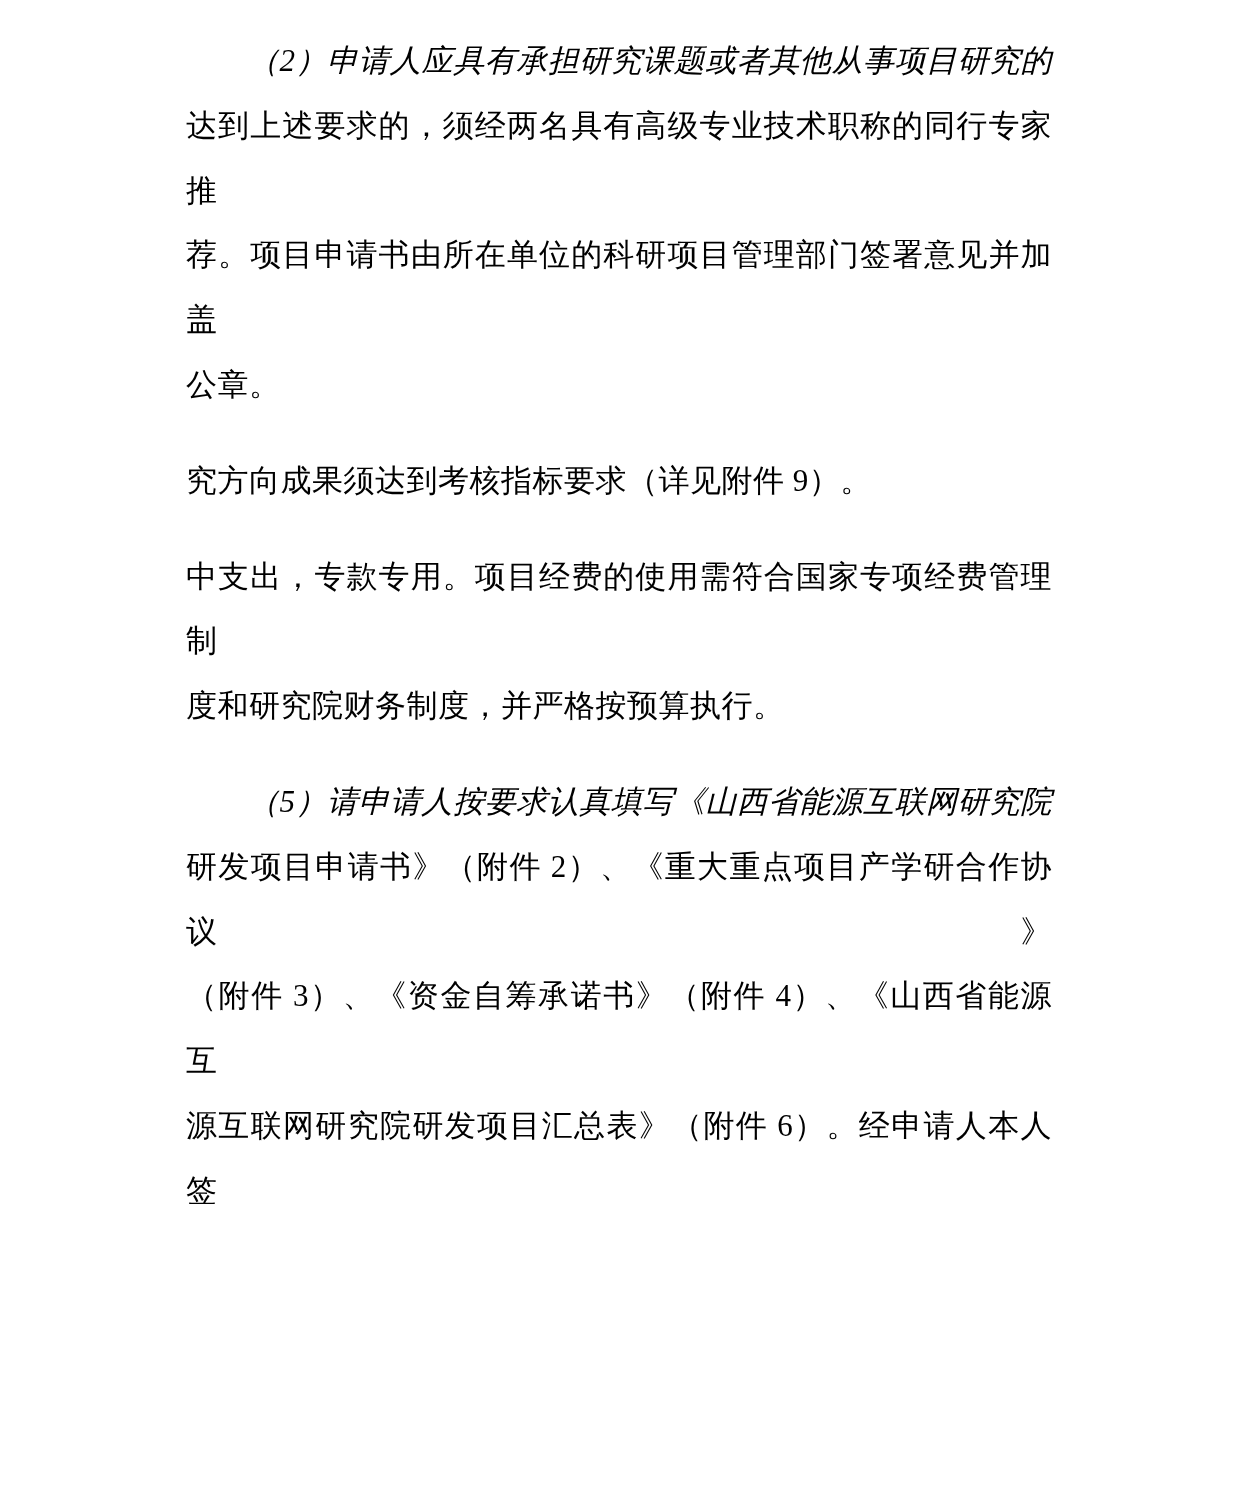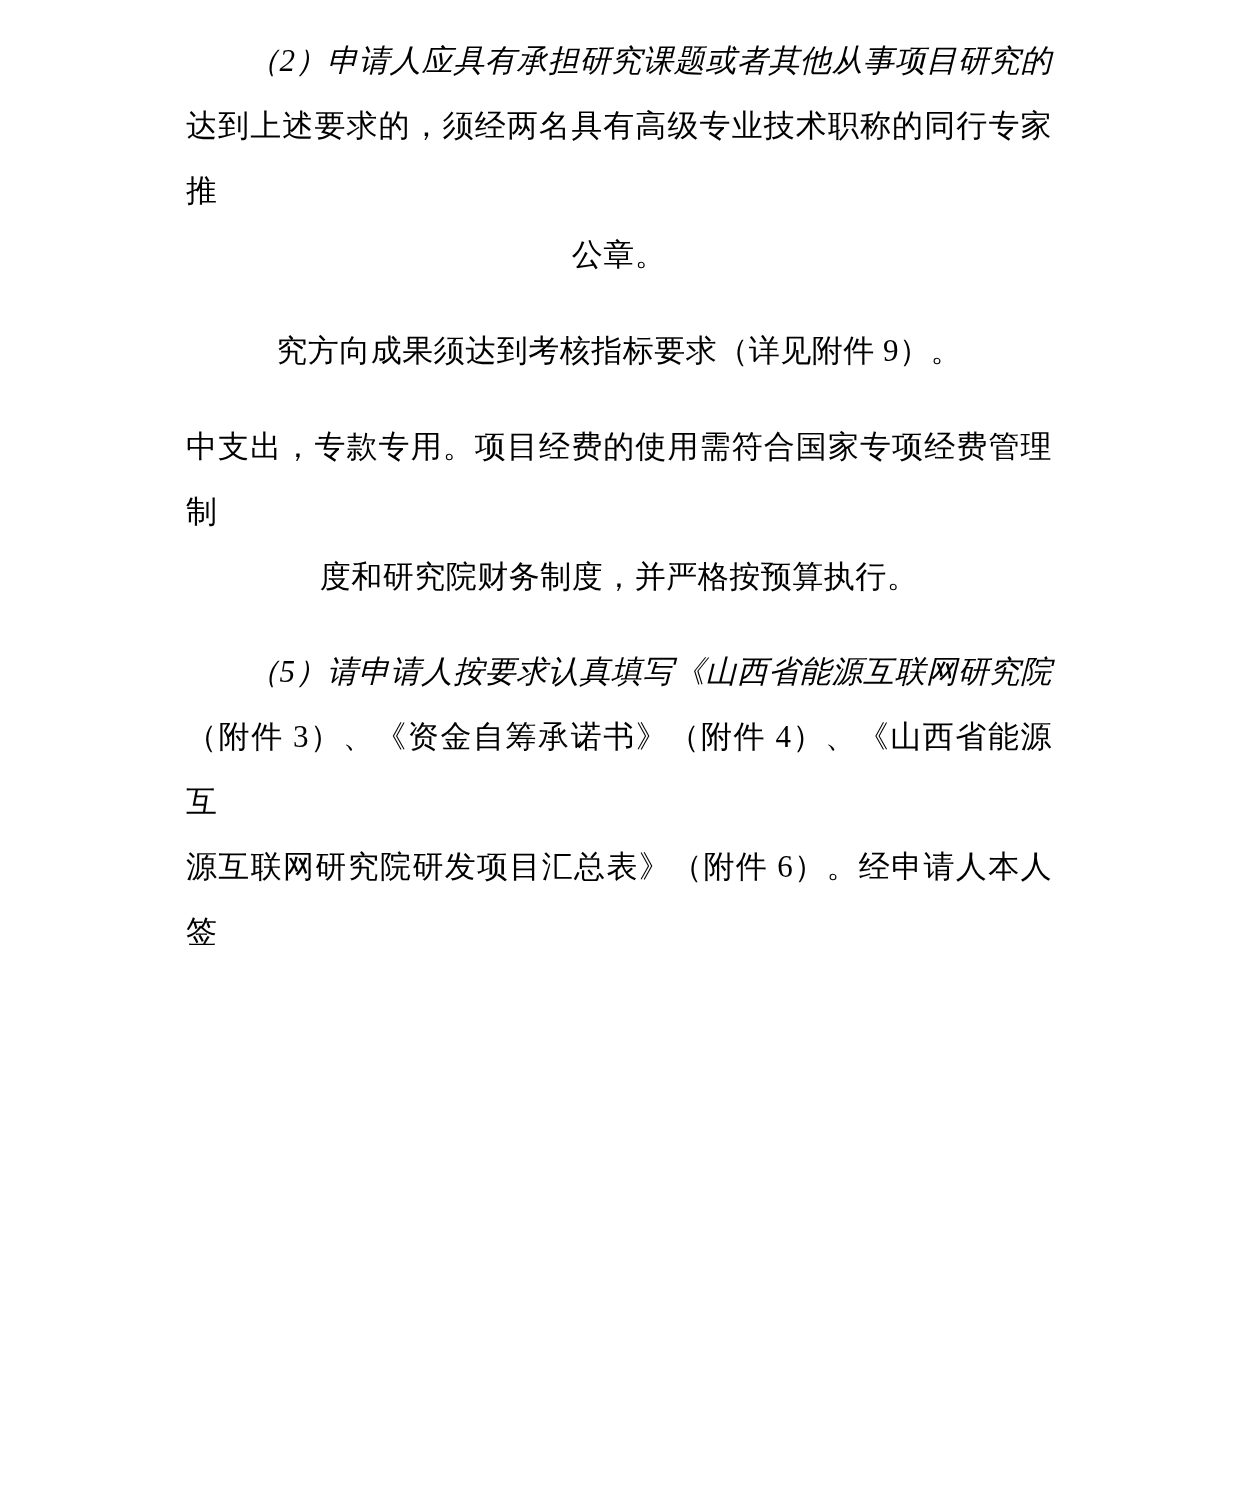--- a/index.html
+++ b/index.html
@@ -20,58 +20,60 @@
     left: 186px;
     top: 29px;
     width: 866px;
     color: #000000;
     font-size: 31px;
     line-height: 64.8px;
     letter-spacing: 0.5px;
   }
   .para { margin: 0; padding: 0; }
   .line {
-    text-align: center;
+    text-align: left;
   }
   
   .jf {
     text-align: justify;
     text-align-last: justify;
     text-justify: inter-character;
   }
   
   .in { text-indent: 62px; font-style: italic; }
 </style>
 </head>
 <body>
 
 <div class="page">
   <div class="doc-body">
 
     <p class="para">
       </p>
       <div class="line jf in">（2）申请人应具有承担研究课题或者其他从事项目研究的</div>
       <div class="line jf">达到上述要求的，须经两名具有高级专业技术职称的同行专家推</div>
+      <div class="line jf">荐。项目申请书由所在单位的科研项目管理部门签署意见并加盖</div>
       <div class="line">公章。</div>
     <p></p>
 
     <p class="para">
       </p>
       <div class="line">究方向成果须达到考核指标要求（详见附件 9）。</div>
     <p></p>
 
     <p class="para">
       </p>
       <div class="line jf">中支出，专款专用。项目经费的使用需符合国家专项经费管理制</div>
       <div class="line">度和研究院财务制度，并严格按预算执行。</div>
     <p></p>
 
     <p class="para">
       </p>
       <div class="line jf in">（5）请申请人按要求认真填写《山西省能源互联网研究院</div>
+      <div class="line jf">研发项目申请书》（附件 2）、《重大重点项目产学研合作协议》</div>
       <div class="line jf">（附件 3）、《资金自筹承诺书》（附件 4）、《山西省能源互</div>
       <div class="line jf">源互联网研究院研发项目汇总表》（附件 6）。经申请人本人签</div>
 
     <p></p>
 
     <p class="para">
       </p>
 
     <p></p>
 

